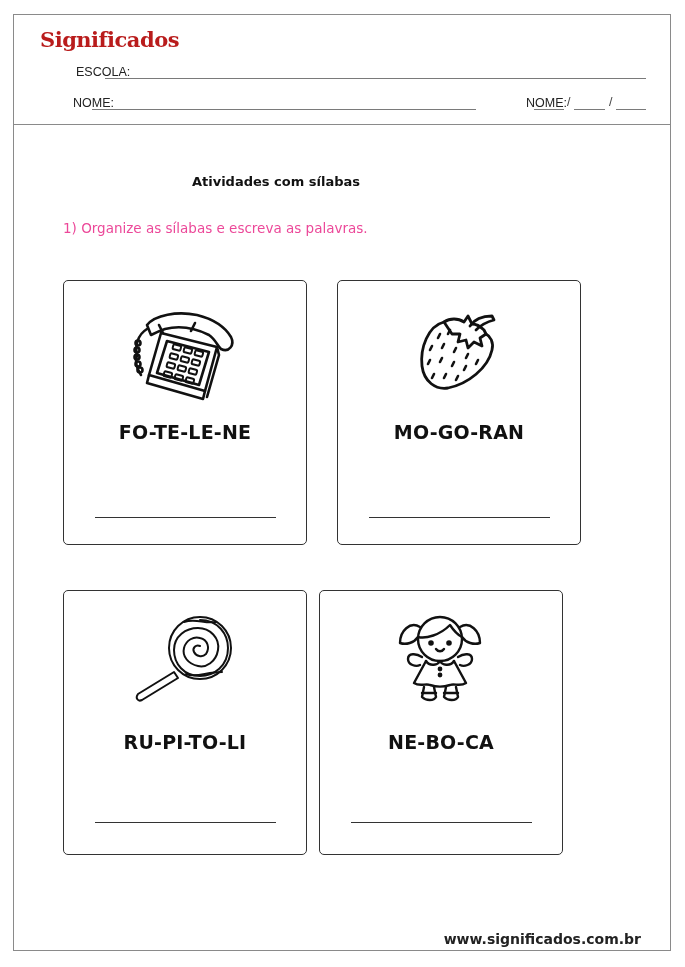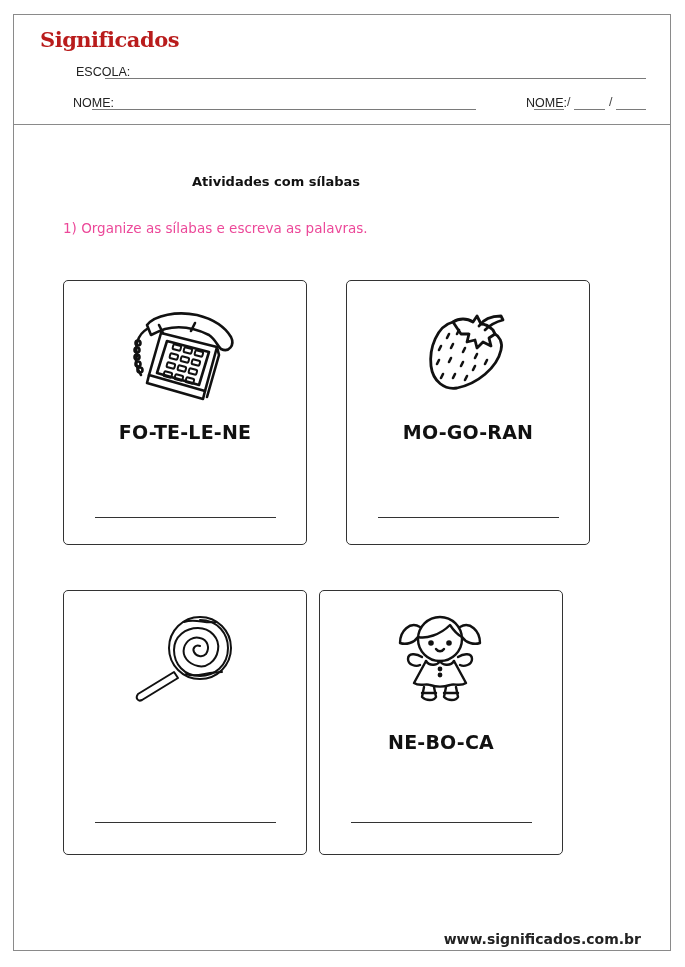--- a/index.html
+++ b/index.html
@@ -124,21 +124,21 @@
         <rect x="39" y="69" width="8" height="5" rx="1.5" transform="rotate(15 43 71)"></rect>
         <rect x="50" y="72" width="8" height="5" rx="1.5" transform="rotate(15 54 74)"></rect>
         <rect x="61" y="75" width="8" height="5" rx="1.5" transform="rotate(15 65 77)"></rect>
       </g>
     </svg>
   </div>
   <div class="word">FO-TE-LE-NE</div>
   <div class="answer-line"></div>
 </div>
 
-<div class="card" style="left:337px; top:280px;margin-left:9px;">
+<div class="card" style="left:337px; top:280px;">
   <div class="pic">
     <svg width="90" height="90" viewBox="0 0 90 90" fill="none" stroke="#111" stroke-width="2.8" stroke-linejoin="round" stroke-linecap="round">
       <path d="M30 14 C14 18, 6 40, 8 58 C10 74, 22 82, 34 80 C54 76, 74 60, 78 42 C80 34, 76 28, 72 26"></path>
 
       <path d="M30 14 C36 10, 44 10, 50 14 L54 8 L58 16 C62 16, 66 18, 70 22 L72 26 L66 30 L68 38 L60 34 L54 40 L52 32 L44 34 L46 26 L38 26 Z"></path>
 
       <path d="M56 18 C60 12, 68 8, 78 8 L80 12 C72 14, 66 18, 62 22"></path>
 
       <g stroke-width="2.6">
         <path d="M26 26 l-2 4"></path>
@@ -167,20 +167,21 @@
     <svg width="110" height="90" viewBox="0 0 110 90" fill="none" stroke="#111" stroke-width="2" stroke-linejoin="round" stroke-linecap="round">
 
       <path d="M8 80 L44 58 L48 64 L12 86 C8 88, 5 84, 8 80 Z"></path>
 
       <circle cx="70" cy="34" r="31"></circle>
       <path d="M54 8 C66 4, 74 10, 86 8"></path>
       <path d="M56 60 C66 64, 76 58, 92 58"></path>
       <path d="M70 6 C88 6, 98 20, 98 34 C98 52, 84 62, 70 62 C54 62, 44 50, 44 36 C44 22, 56 14, 68 14 C80 14, 90 24, 88 36 C86 48, 76 54, 68 52 C58 50, 52 42, 54 34 C56 26, 64 22, 70 24 C78 26, 80 34, 76 40 C72 44, 66 42, 64 38 C62 34, 66 30, 70 32"></path>
     </svg>
   </div>
+  <div class="word">RU-PI-TO-LI</div>
   <div class="answer-line" style="top:231px;"></div>
 </div>
 
 <div class="card" style="left:319px; top:590px;">
   <div class="pic" style="top:14px;">
     <svg width="90" height="96" viewBox="0 0 90 96" fill="none" stroke="#111" stroke-width="2.4" stroke-linejoin="round" stroke-linecap="round">
 
       <path d="M24 20 C14 14, 4 24, 4 36 C10 38, 18 36, 22 30"></path>
       <path d="M64 20 C74 14, 84 24, 84 36 C78 38, 70 36, 66 30"></path>
 

